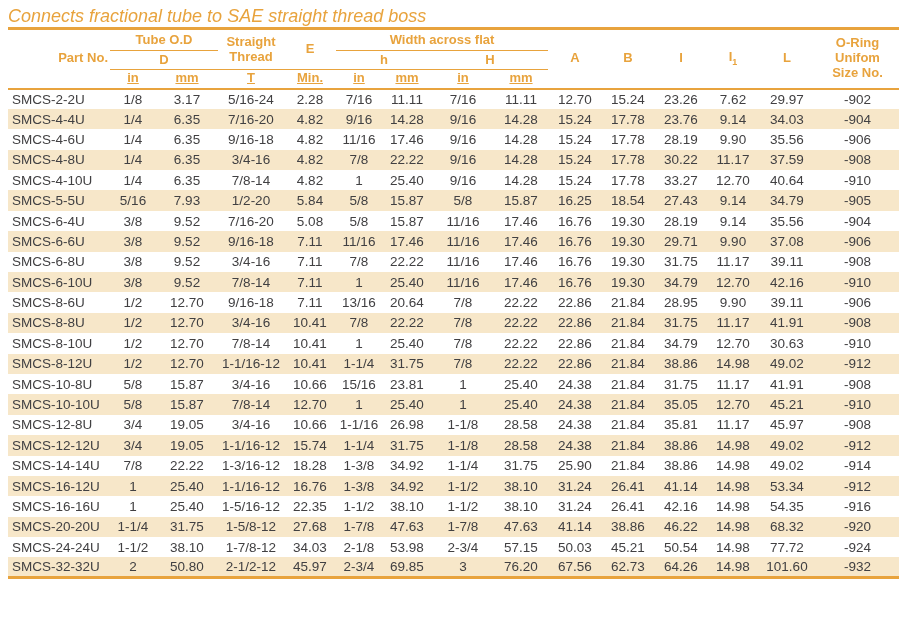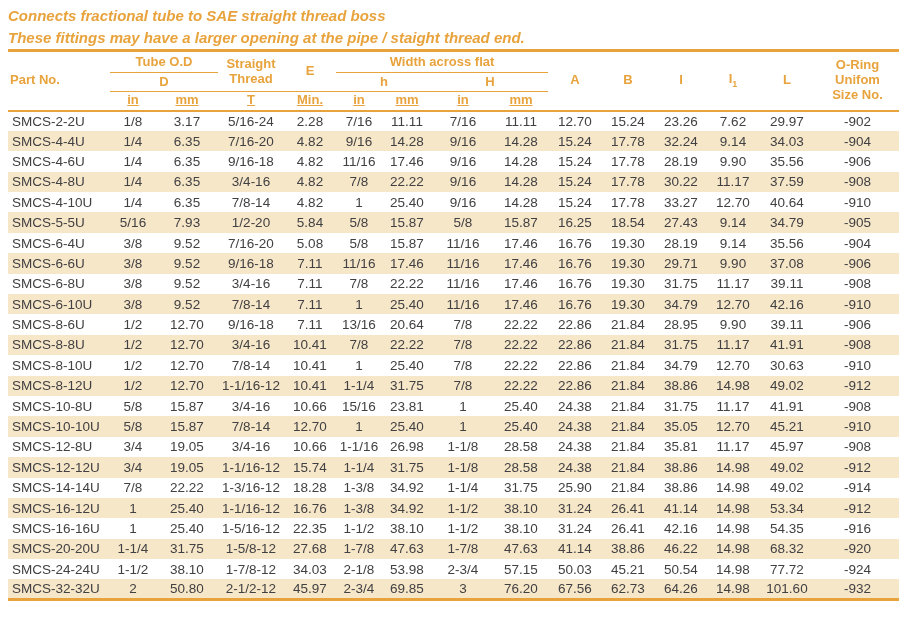--- a/index.html
+++ b/index.html
@@ -10,22 +10,22 @@
   *{box-sizing:border-box;}
   html,body{margin:0;padding:0;}
   body{
     width:907px;height:620px;overflow:hidden;background:#ffffff;
     font-family:"Liberation Sans", sans-serif;
   }
   .intro{padding:5px 0 0 8px;}
   .intro div{
     color:var(--accent);
     font-style:italic;
-    font-weight:bold;
-    font-size:15px;
+    font-weight:normal;
+    font-size:18px;
     line-height:22px;
   }
   table{
     margin-left:8px;
     width:891px;
     border-collapse:collapse;
     table-layout:fixed;
     border-top:3px solid var(--accent);
     border-bottom:3px solid var(--accent);
   }
@@ -35,41 +35,40 @@
     font-weight:bold;
     text-align:center;
     vertical-align:middle;
     padding:0 2px;
     line-height:1.15;
   }
   thead tr.h1 th{height:22px;}
   thead tr.h2 th{height:19px;}
   thead tr.h3 th{height:19px;text-decoration:underline;}
   th.rule{border-bottom:1.5px solid var(--accent);}
-  th.part-th{text-align:left;}
+  th.part-th{text-align:right;}
   .stack span{display:block;}
   tbody td{
     color:var(--body-text);
     font-size:13.5px;
     text-align:center;
     height:20.4px;
     padding:0 2px;
     white-space:nowrap;
   }
   tbody td.partno{text-align:left;padding-left:4px;margin-left:29px;}
   tbody tr:nth-child(even){background:var(--stripe);}
   tbody tr:first-child td{border-top:2px solid var(--accent);}
   sub{font-size:9px;}
 </style>
 </head>
 <body>
 
 <div class="intro">
   <div>Connects fractional tube to SAE straight thread boss</div>
-  <div>These fittings may have a larger opening at the pipe / staight thread end.</div>
 </div>
 
 <table>
   <colgroup>
     <col style="width:102px">
       <col style="width:46px">
       <col style="width:62px">
     <col style="width:66px">
       <col style="width:52px">
       <col style="width:46px">
@@ -143,21 +142,21 @@
         <td>1/4</td>
         <td>6.35</td>
         <td>7/16-20</td>
         <td>4.82</td>
         <td>9/16</td>
         <td>14.28</td>
         <td>9/16</td>
         <td>14.28</td>
         <td>15.24</td>
         <td>17.78</td>
-        <td>32.24</td>
+        <td>23.76</td>
         <td>9.14</td>
         <td>34.03</td>
         <td>-904</td>
       </tr>
       <tr>
         <td class="partno">SMCS-4-6U</td>
         <td>1/4</td>
         <td>6.35</td>
         <td>9/16-18</td>
         <td>4.82</td>

